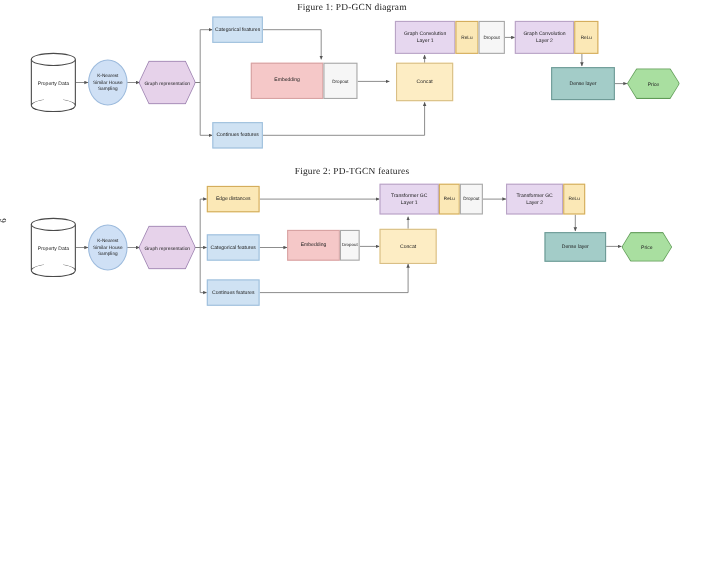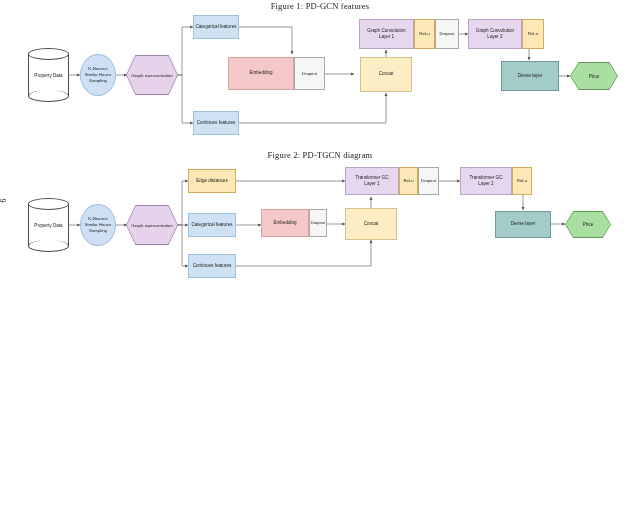--- a/index.html
+++ b/index.html
@@ -89,21 +89,21 @@
   
   svg.wires{position:absolute;left:0;top:0;width:640px;height:519px;pointer-events:none;}
 </style>
 </head>
 <body>
 
 <div class="page">
 
   <div class="page-num">6</div>
 
-  <div class="fig-caption" style="top:1px;">Figure 1: PD-GCN features</div>
+  <div class="fig-caption" style="top:1px;">Figure 1: PD-GCN diagram</div>
 
   <svg class="wires" xmlns="http://www.w3.org/2000/svg">
     <defs>
       <marker id="ar" markerWidth="5" markerHeight="5" refX="4.2" refY="2" orient="auto">
         <path d="M0,0 L4.4,2 L0,4 z" fill="#555"></path>
       </marker>
     </defs>
     <g stroke="#7d7d7d" stroke-width="0.8" fill="none" marker-end="url(#ar)">
 
       <path d="M69,75 L80,75"></path>
@@ -167,21 +167,21 @@
 Layer 2</div>
   <div class="node yellow2" style="left:522px;top:19px;width:22px;height:30px;font-size:4.3px;">ReLu</div>
 
   <div class="node teal" style="left:501px;top:61px;width:58px;height:30px;">Dense layer</div>
 
   <div class="hexwrap" style="left:570px;top:62px;width:48px;height:28px;">
     <div class="hex-b price" style="position:absolute;inset:0;"></div>
     <div class="hex price inner">Price</div>
   </div>
 
-  <div class="fig-caption" style="top:150px;">Figure 2: PD-TGCN diagram</div>
+  <div class="fig-caption" style="top:150px;">Figure 2: PD-TGCN features</div>
 
   <div class="cyl" style="left:28px;top:198px;width:41px;height:54px;">
     <div class="body"></div>
     <div class="bot"></div>
     <div class="top"></div>
     <div class="lbl">Property Data</div>
   </div>
 
   <div class="circle" style="left:80px;top:204px;width:36px;height:42px;">K-Nearest
 Similar House

